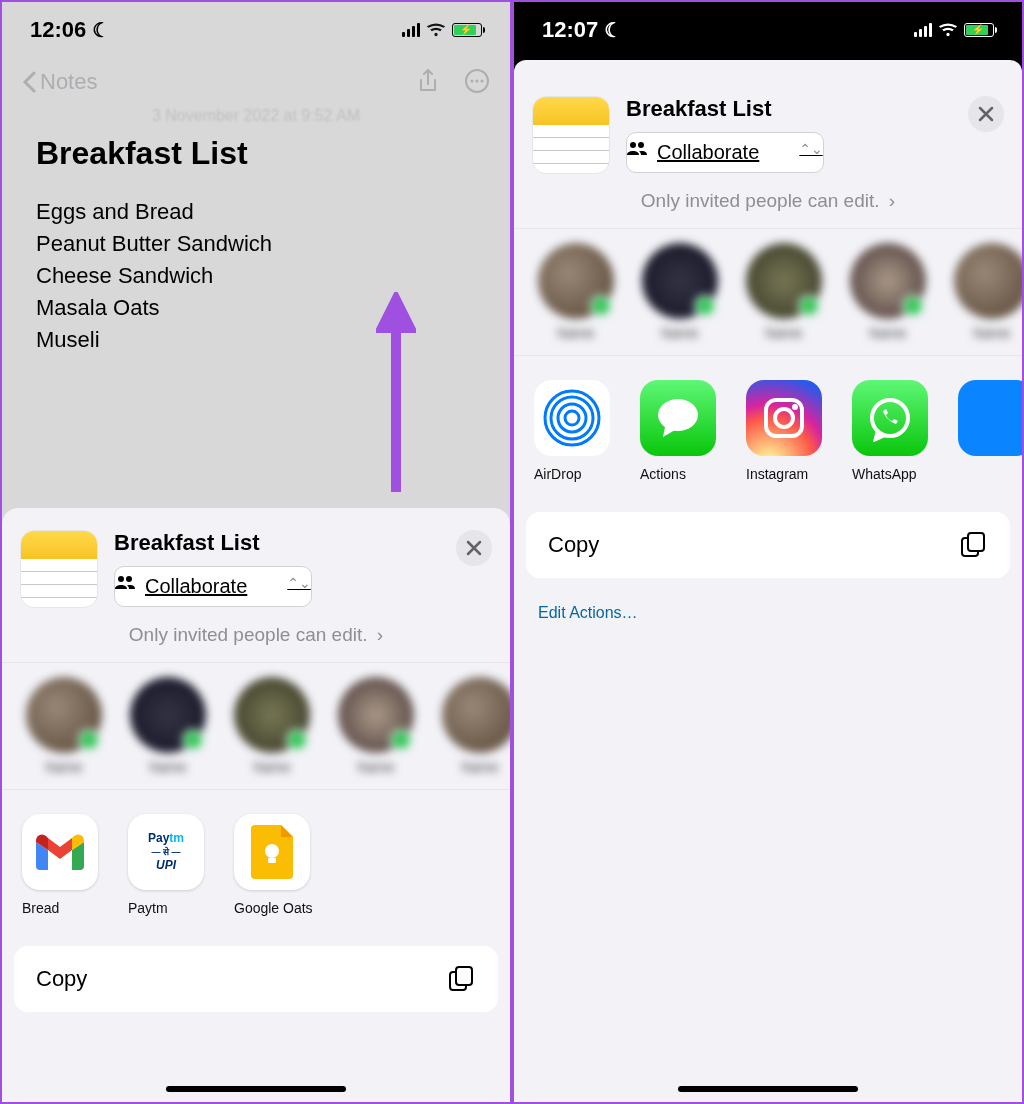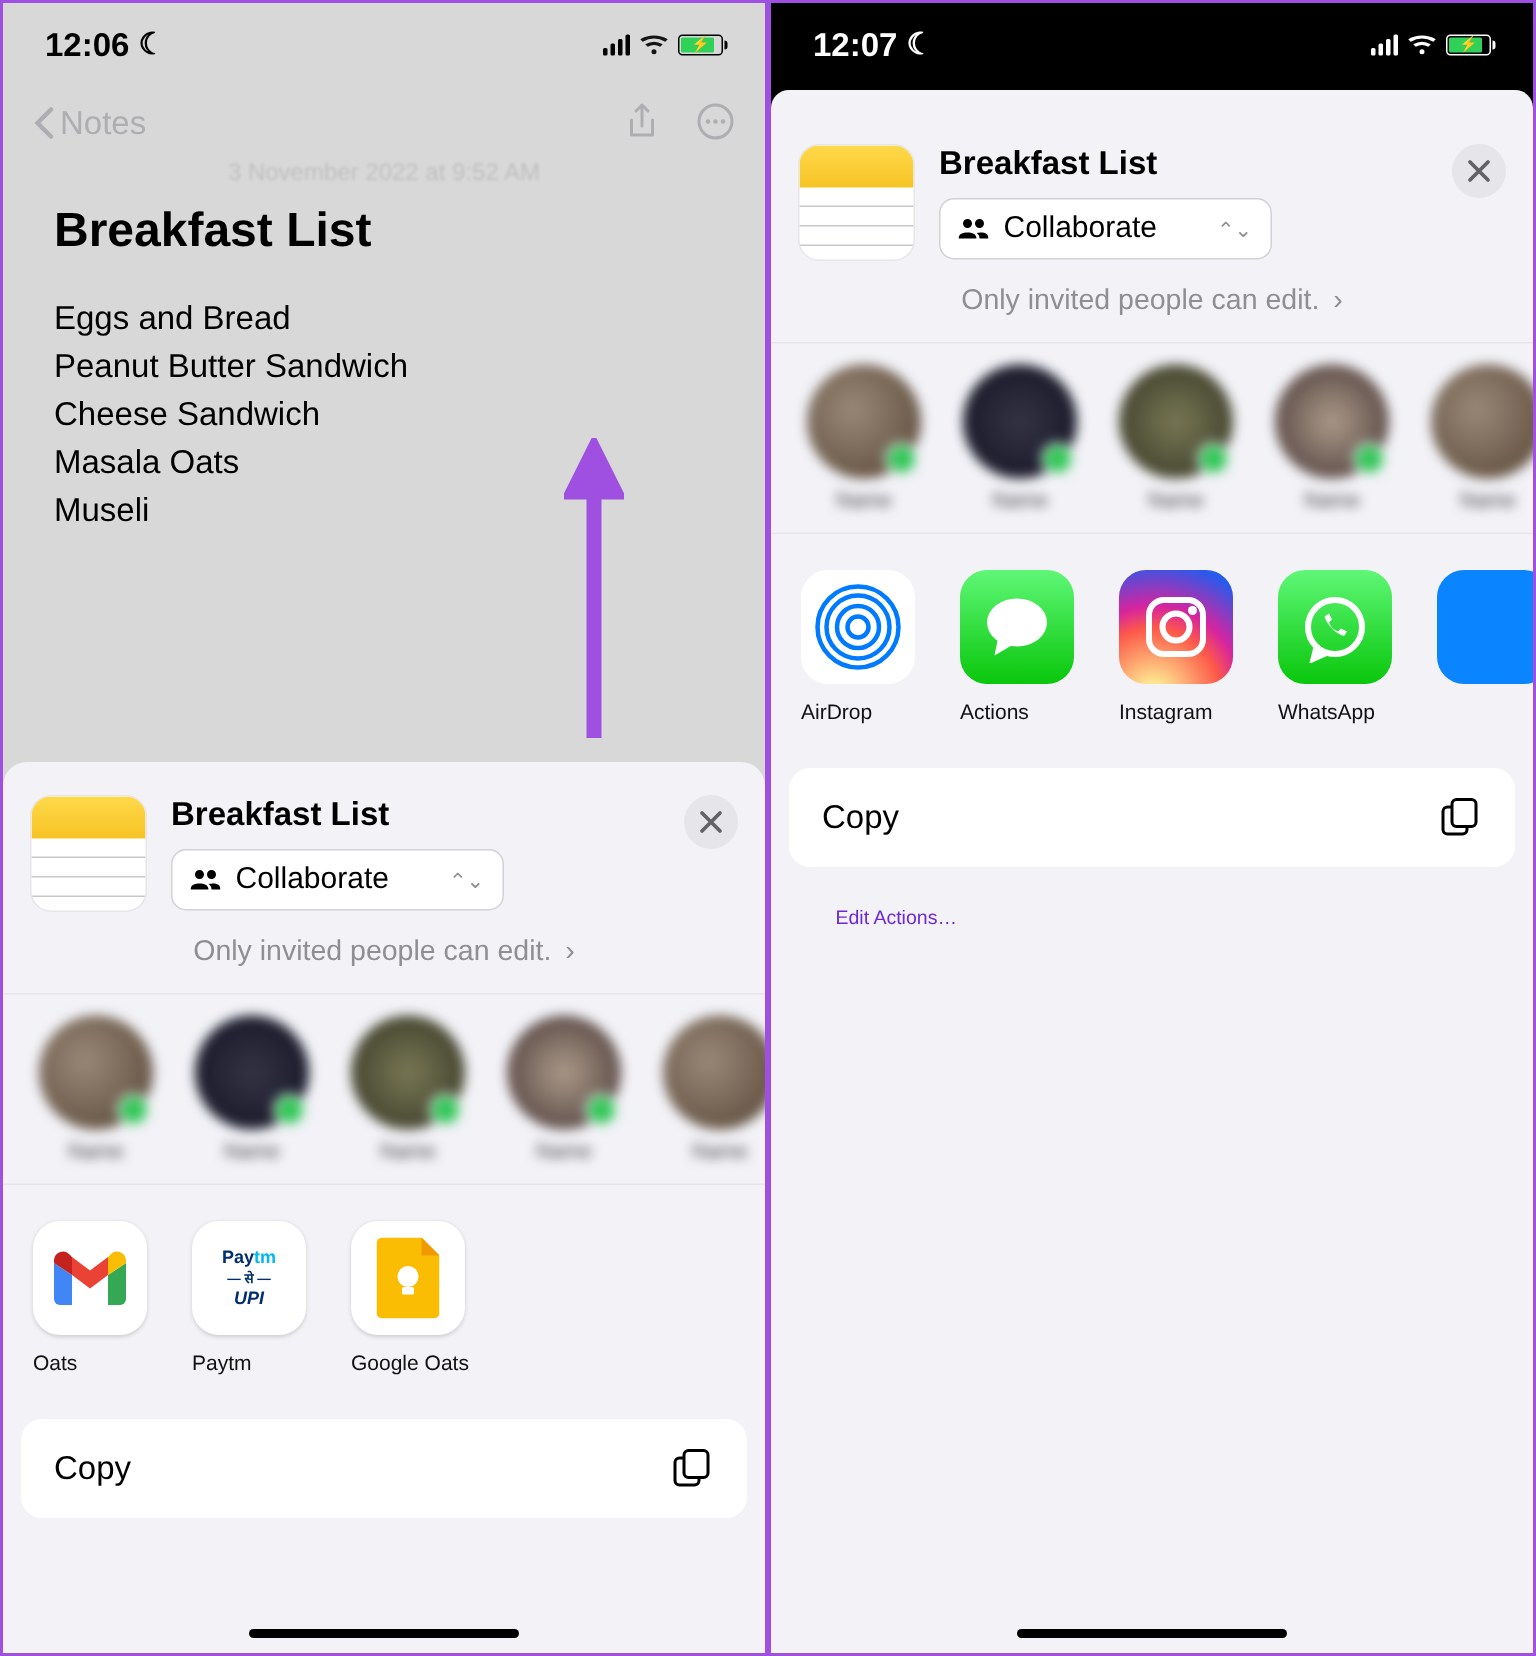--- a/index.html
+++ b/index.html
@@ -34,21 +34,21 @@
   
   .sheet { position: absolute; left: 0; right: 0; bottom: 0; background: #f2f2f7; border-radius: 16px 16px 0 0; }
   .sheet-left { top: 506px; }
   .sheet-right { top: 58px; border-radius: 12px 12px 0 0; }
   .sheet-header { display: flex; align-items: flex-start; padding: 22px 18px 10px; gap: 16px; }
   .note-icon { width: 78px; height: 78px; border-radius: 14px; background: #fff; overflow: hidden; flex-shrink: 0; border: 1px solid #e5e5ea; }
   .note-icon-top { height: 28px; background: linear-gradient(#ffd94a, #f7c325); }
   .note-icon-line { height: 1px; background: #c7c7cc; margin-top: 12px; }
   .sheet-title-block { flex: 1; }
   .sheet-title { font-size: 22px; font-weight: 600; margin-bottom: 10px; }
-  .collab-pill { background: #fff; border: 1px solid #d1d1d6; border-radius: 10px; padding: 8px 12px; display: inline-flex; align-items: center; gap: 10px; font-size: 20px; }
+  .collab-pill { background: #fff; border: 1px solid #d1d1d6; border-radius: 10px; padding: 8px 0; display: inline-flex; align-items: flex-start; gap: 10px; font-size: 20px; text-decoration: underline; }
   .collab-pill .chev { margin-left: 30px; color: #8e8e93; font-size: 14px; }
   .close-btn { width: 36px; height: 36px; border-radius: 18px; background: #e5e5ea; display: flex; align-items: center; justify-content: center; color: #636366; flex-shrink: 0; }
   .close-btn svg { width: 16px; height: 16px; }
   .sheet-sub { text-align: center; color: #8e8e93; font-size: 19px; padding: 6px 0 16px; }
   .sheet-sub .chev { margin-left: 4px; }
 
   
   .contacts-row { display: flex; gap: 28px; padding: 14px 24px; overflow: hidden; border-top: 1px solid #e5e5ea; border-bottom: 1px solid #e5e5ea; }
   .contact { display: flex; flex-direction: column; align-items: center; gap: 6px; filter: blur(4px); position: relative; flex-shrink: 0; }
   .avatar { width: 76px; height: 76px; border-radius: 50%; background: radial-gradient(circle at 40% 40%, #998877, #554433); position: relative; }
@@ -71,21 +71,21 @@
   .app-whatsapp { background: linear-gradient(#5ff777, #09c60b); }
 
   
   .action-card { background: #fff; margin: 12px; border-radius: 14px; }
   .action-row { display: flex; align-items: center; justify-content: space-between; padding: 18px 22px; font-size: 22px; border-bottom: 1px solid #e5e5ea; position: relative; }
   .action-row:last-child { border-bottom: none; }
   .action-icon { width: 30px; height: 30px; }
 
   .markup-highlight { position: absolute; left: -12px; top: 0; bottom: 0; width: 350px; border: 5px solid #a050e0; pointer-events: none; }
 
-  .edit-actions { color: #6d28d9; font-size: 13px; padding: 14px 24px; margin-left: 19px; }
+  .edit-actions { color: #0369a1; font-size: 16px; padding: 14px 24px; }
 
   
   .annotation-arrow { position: absolute; left: 374px; top: 290px; width: 40px; height: 200px; pointer-events: none; }
 
   
   .home-indicator { position: absolute; bottom: 10px; left: 50%; transform: translateX(-50%); width: 180px; height: 6px; background: #000; border-radius: 4px; z-index: 20; }
 
   .signal-bars { display: inline-flex; align-items: flex-end; gap: 2px; height: 14px; }
   .signal-bars span { width: 3px; background: currentColor; border-radius: 1px; }
   .signal-bars span:nth-child(1){ height: 5px; } .signal-bars span:nth-child(2){ height: 8px; } .signal-bars span:nth-child(3){ height: 11px; } .signal-bars span:nth-child(4){ height: 14px; }
@@ -218,21 +218,21 @@
         <div class="app">
           <div class="app-icon app-gmail">
             <svg width="48" height="36" viewBox="0 0 48 36">
                 <path fill="#4285F4" d="M4 36h8V16L0 8v24a4 4 0 004 4z"></path>
                 <path fill="#34A853" d="M36 36h8a4 4 0 004-4V8l-12 8z"></path>
                 <path fill="#FBBC04" d="M36 4v12l12-8V6a6 6 0 00-10-4z"></path>
                 <path fill="#EA4335" d="M12 16V4l12 9 12-9v12L24 25z"></path>
                 <path fill="#C5221F" d="M0 6v2l12 8V4l-2-2A6 6 0 000 6z"></path>
               </svg>
           </div>
-          <div class="app-label">Oats</div>
+          <div class="app-label">Bread</div>
         </div>
         <div class="app">
           <div class="app-icon app-paytm">
             <div style="padding:4px"><span style="color:#002e6e">Pay</span><span style="color:#00b9f1">tm</span><br><span style="font-size:9px">— से —</span><br><span style="font-style:italic">UPI</span></div>
           </div>
           <div class="app-label">Paytm</div>
         </div>
         <div class="app">
           <div class="app-icon app-keep">
             <svg width="42" height="54" viewBox="0 0 42 54">

